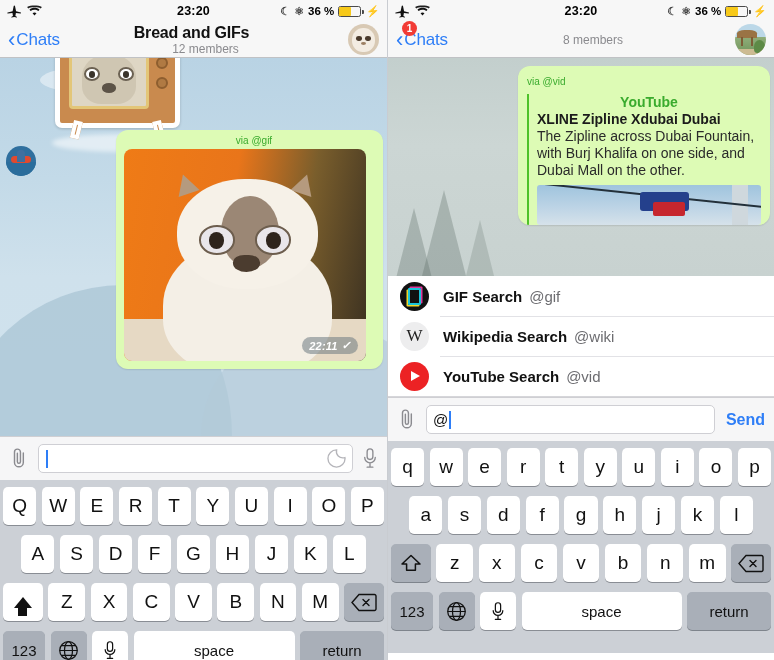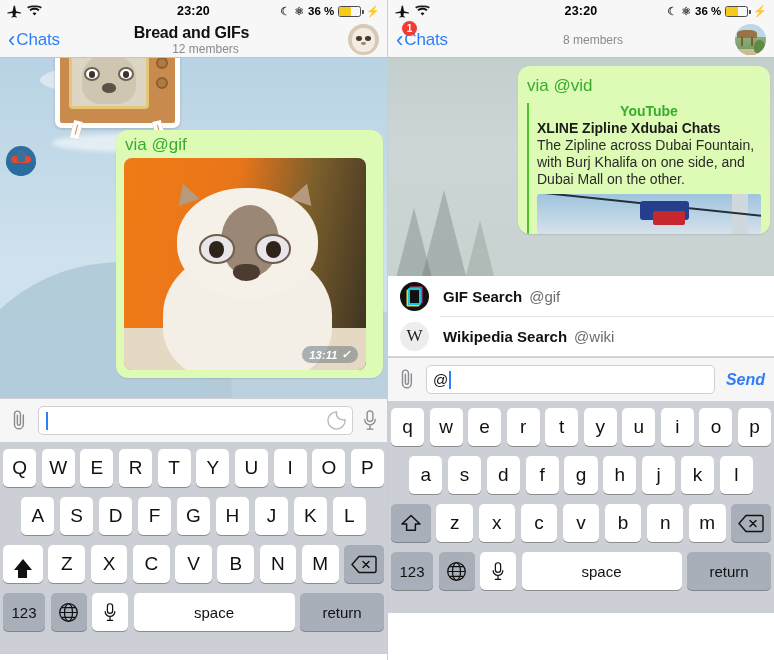--- a/index.html
+++ b/index.html
@@ -70,21 +70,21 @@
   
   .av-hut { background: linear-gradient(#bcd8e8 0%, #bcd8e8 42%, #8fae7a 42%, #6f9359 100%); }
   .av-hut .roof { position:absolute; left:8%; top:18%; width:62%; height:26%; background:#9a7345; border-radius:40% 40% 4% 4%; }
   .av-hut .post { position:absolute; left:20%; top:42%; width:7%; height:30%; background:#7d5c36; }
   .av-hut .post2 { position:absolute; left:52%; top:42%; width:7%; height:30%; background:#7d5c36; }
   .av-hut .bush { position:absolute; right:4%; top:50%; width:36%; height:44%; background:#5d8a46; border-radius:50% 50% 30% 30%; }
   .av-hut .sand { position:absolute; left:0; bottom:0; width:100%; height:20%; background:#cdbb92; }
 
   
   .chat { position: relative; overflow: hidden; }
-  .chat.left { height: 340px; background: linear-gradient(#b9d3e4 0%, #c3dae8 32%, #cfe1ec 58%, #cfe2ee 100%); }
+  .chat.left { height: 378px; background: linear-gradient(#b9d3e4 0%, #c3dae8 32%, #cfe1ec 58%, #cfe2ee 100%); text-align: center; }
   .chat.right { height: 218px; background: linear-gradient(#c3cfcd 0%, #ccd6d4 40%, #c8d2d0 100%); }
 
   
   .mtn1 { position:absolute; left:-10%; bottom:0; width:70%; height:40%;
     background:#aac4d4; border-radius: 60% 40% 0 0 / 100% 100% 0 0; opacity:.75; }
   .mtn2 { position:absolute; right:-14%; bottom:0; width:62%; height:30%;
     background:#b4cbd9; border-radius: 50% 50% 0 0 / 100% 100% 0 0; opacity:.7; }
   .cloud { position:absolute; background: rgba(255,255,255,.45); border-radius: 50%; }
 
   
@@ -124,21 +124,21 @@
   }
   .msg-avatar .sea { position:absolute; left:0; bottom:0; width:100%; height:46%; background:#2a6d9c;}
   .msg-avatar .kay { position:absolute; left:16%; top:34%; width:68%; height:22%; background:#e04a2f; border-radius:4px; }
   .msg-avatar .per { position:absolute; left:36%; top:14%; width:26%; height:38%; background:#3f6f9e; border-radius:40% 40% 0 0;}
 
   
   .bubble-green {
     position: absolute; background: #ddfbb5; border-radius: 12px;
     box-shadow: 0 1px 1.5px rgba(0,0,0,.10);
   }
-  .via { color: #3aab2e; font-size: 17px; font-weight: 500; padding: 5px 0 3px 9px; }
+  .via { color: #3aab2e; font-size: 10px; font-weight: 500; padding: 5px 0 3px 9px; }
   .gif-img {
     width: 242px; height: 212px; border-radius: 8px; overflow: hidden;
     position: relative; margin: 0 8px 8px 8px;
     background: linear-gradient(100deg, #ef7b16 0%, #e9751a 42%, #7a5e2c 70%, #3a3021 100%);
   }
   .gif-img .catbody { position:absolute; left:16%; bottom:-6%; width:70%; height:64%; background:#f4efe6; border-radius:50% 50% 40% 40%; }
   .gif-img .cathead { position:absolute; left:22%; top:14%; width:58%; height:52%; background:#f6f1e8; border-radius:48%; }
   .gif-img .mask { position:absolute; left:40%; top:22%; width:24%; height:34%; background:#8b7460; border-radius:50%; opacity:.85; }
   .gif-img .eye { position:absolute; top:36%; width:15%; height:14%; background:#e9e6ea; border-radius:50%; border:2px solid #6d5e4e;}
   .gif-img .eye.l { left:31%; } .gif-img .eye.r { right:31%; }
@@ -204,21 +204,21 @@
   .clip { width: 20px; height: 23px; flex: none; cursor: pointer; }
   .field {
     flex: 1; height: 29px; background: #fff; border: 1px solid #cfcfd4;
     border-radius: 5px; display: flex; align-items: center; padding: 0 6px; position: relative;
     cursor: text;
   }
   .field .txt { font-size: 15px; color: #111; }
   .caret { width: 2px; height: 18px; background: #2e7ef7; margin-left: 1px; }
   .sticker-ic { margin-left: auto; width: 19px; height: 19px; flex: none; }
   .mic { width: 16px; height: 23px; flex: none; cursor: pointer; }
-  .send { color: #2e7ef7; font-size: 16px; font-weight: bold; cursor: pointer; padding-left: 2px; font-style: italic; }
+  .send { color: #2e7ef7; font-size: 16px; font-weight: bold; cursor: pointer; padding-left: 2px; }
 
   
   .keyboard { background: #ccd0d6; padding: 7px 3px 4px 3px; height: 212px; }
   .krow { display: flex; justify-content: center; gap: 5.5px; margin-bottom: 10px; }
   .krow.r2 { padding: 0 18px; }
   .krow.r4 { margin-bottom: 0; gap: 5.5px; }
   .key {
     background: #fff; border-radius: 5px; box-shadow: 0 1px 0 #898d94;
     min-width: 30px; height: 38px; display: flex; align-items: center; justify-content: center;
     font-size: 19px; color: #111; flex: 1; cursor: pointer; user-select: none;
@@ -321,21 +321,21 @@
           <span class="ear l"></span>
             <span class="ear r"></span>
           <span class="cathead"></span>
           <span class="mask"></span>
           <span class="eye l"></span>
             <span class="eye r"></span>
           <span class="pup l"></span>
             <span class="pup r"></span>
           <span class="nose"></span>
           <div class="time-pill" style="right:8px;bottom:7px;display:flex;align-items:center;gap:4px;">
-            <span>13:11</span>
+            <span>22:11</span>
             <span>✓</span>
           </div>
         </div>
       </div>
     </div>
 
     <div class="inputbar">
       <svg class="clip" viewBox="0 0 20 24">
           <path d="M14.5 6.2v9.9a4.6 4.6 0 0 1-9.2 0V5.3a3.1 3.1 0 0 1 6.2 0v10.2a1.6 1.6 0 0 1-3.2 0V6.6" fill="none" stroke="#8b8b90" stroke-width="1.5" stroke-linecap="round"></path>
         </svg>
@@ -462,21 +462,21 @@
 
     <div class="chat right">
       <div class="fir" style="left:34px;"></div>
       <div class="fir small" style="left:78px;"></div>
       <div class="fir" style="left:4px;bottom:-18px;"></div>
 
       <div class="bubble-link">
         <div class="via" style="padding-left:0">via @vid</div>
         <div class="preview">
           <div class="pv-site">YouTube</div>
-          <div class="pv-title">XLINE Zipline Xdubai Chats</div>
+          <div class="pv-title">XLINE Zipline Xdubai Dubai</div>
           <div class="pv-desc">The Zipline across Dubai Fountain, with Burj Khalifa on one side, and Dubai Mall on the other.</div>
           <div class="pv-thumb">
             <span class="tower"></span>
               <span class="wire"></span>
             <span class="cart"></span>
               <span class="cart2"></span>
           </div>
         </div>
       </div>
     </div>
@@ -486,20 +486,27 @@
         <span class="boticon ic-gif">
             <span class="page"></span>
           </span>
         <span class="botname">GIF Search</span>
         <span class="botuser">@gif</span>
       </div>
       <div class="botrow">
         <span class="boticon ic-wiki">W</span>
         <span class="botname">Wikipedia Search</span>
         <span class="botuser">@wiki</span>
+      </div>
+      <div class="botrow">
+        <span class="boticon ic-yt">
+            <span class="tri"></span>
+          </span>
+        <span class="botname">YouTube Search</span>
+        <span class="botuser">@vid</span>
       </div>
     </div>
 
     <div class="inputbar">
       <svg class="clip" viewBox="0 0 20 24">
           <path d="M14.5 6.2v9.9a4.6 4.6 0 0 1-9.2 0V5.3a3.1 3.1 0 0 1 6.2 0v10.2a1.6 1.6 0 0 1-3.2 0V6.6" fill="none" stroke="#8b8b90" stroke-width="1.5" stroke-linecap="round"></path>
         </svg>
       <div class="field">
         <span class="txt">@</span>
         <span class="caret"></span>

